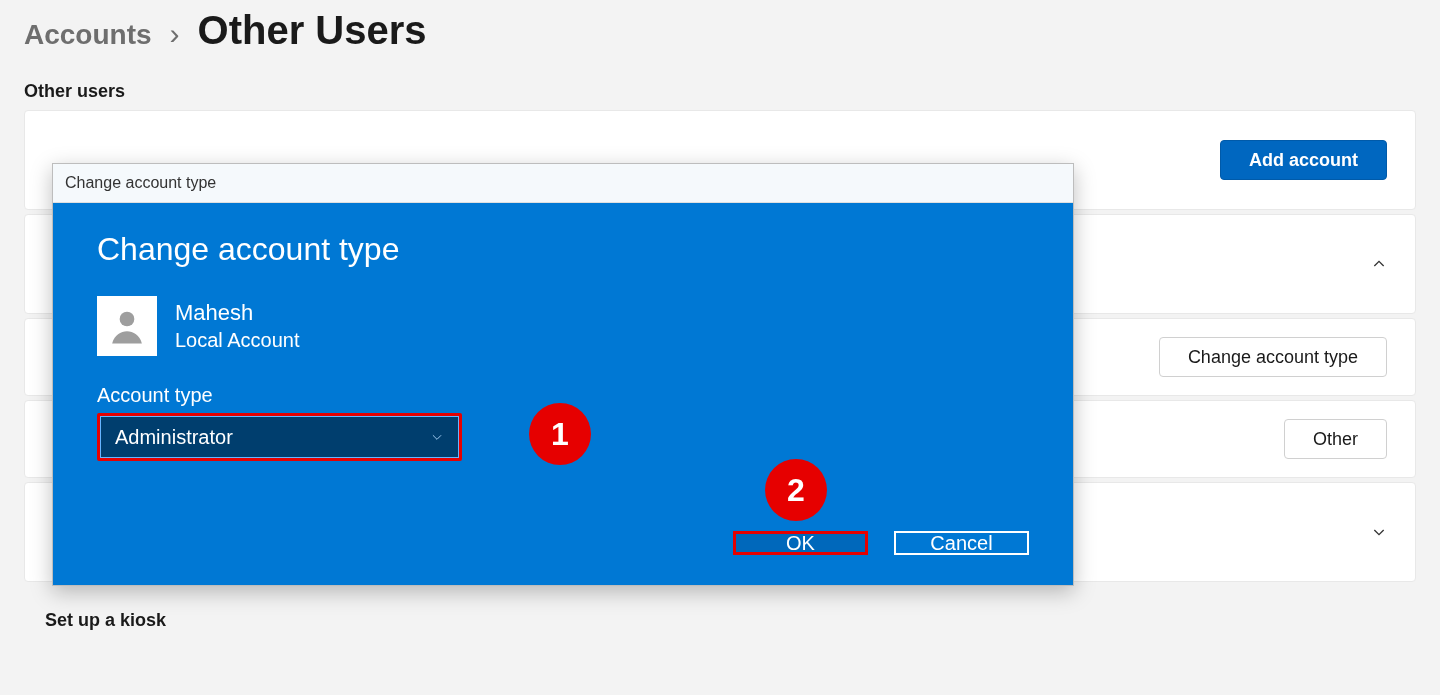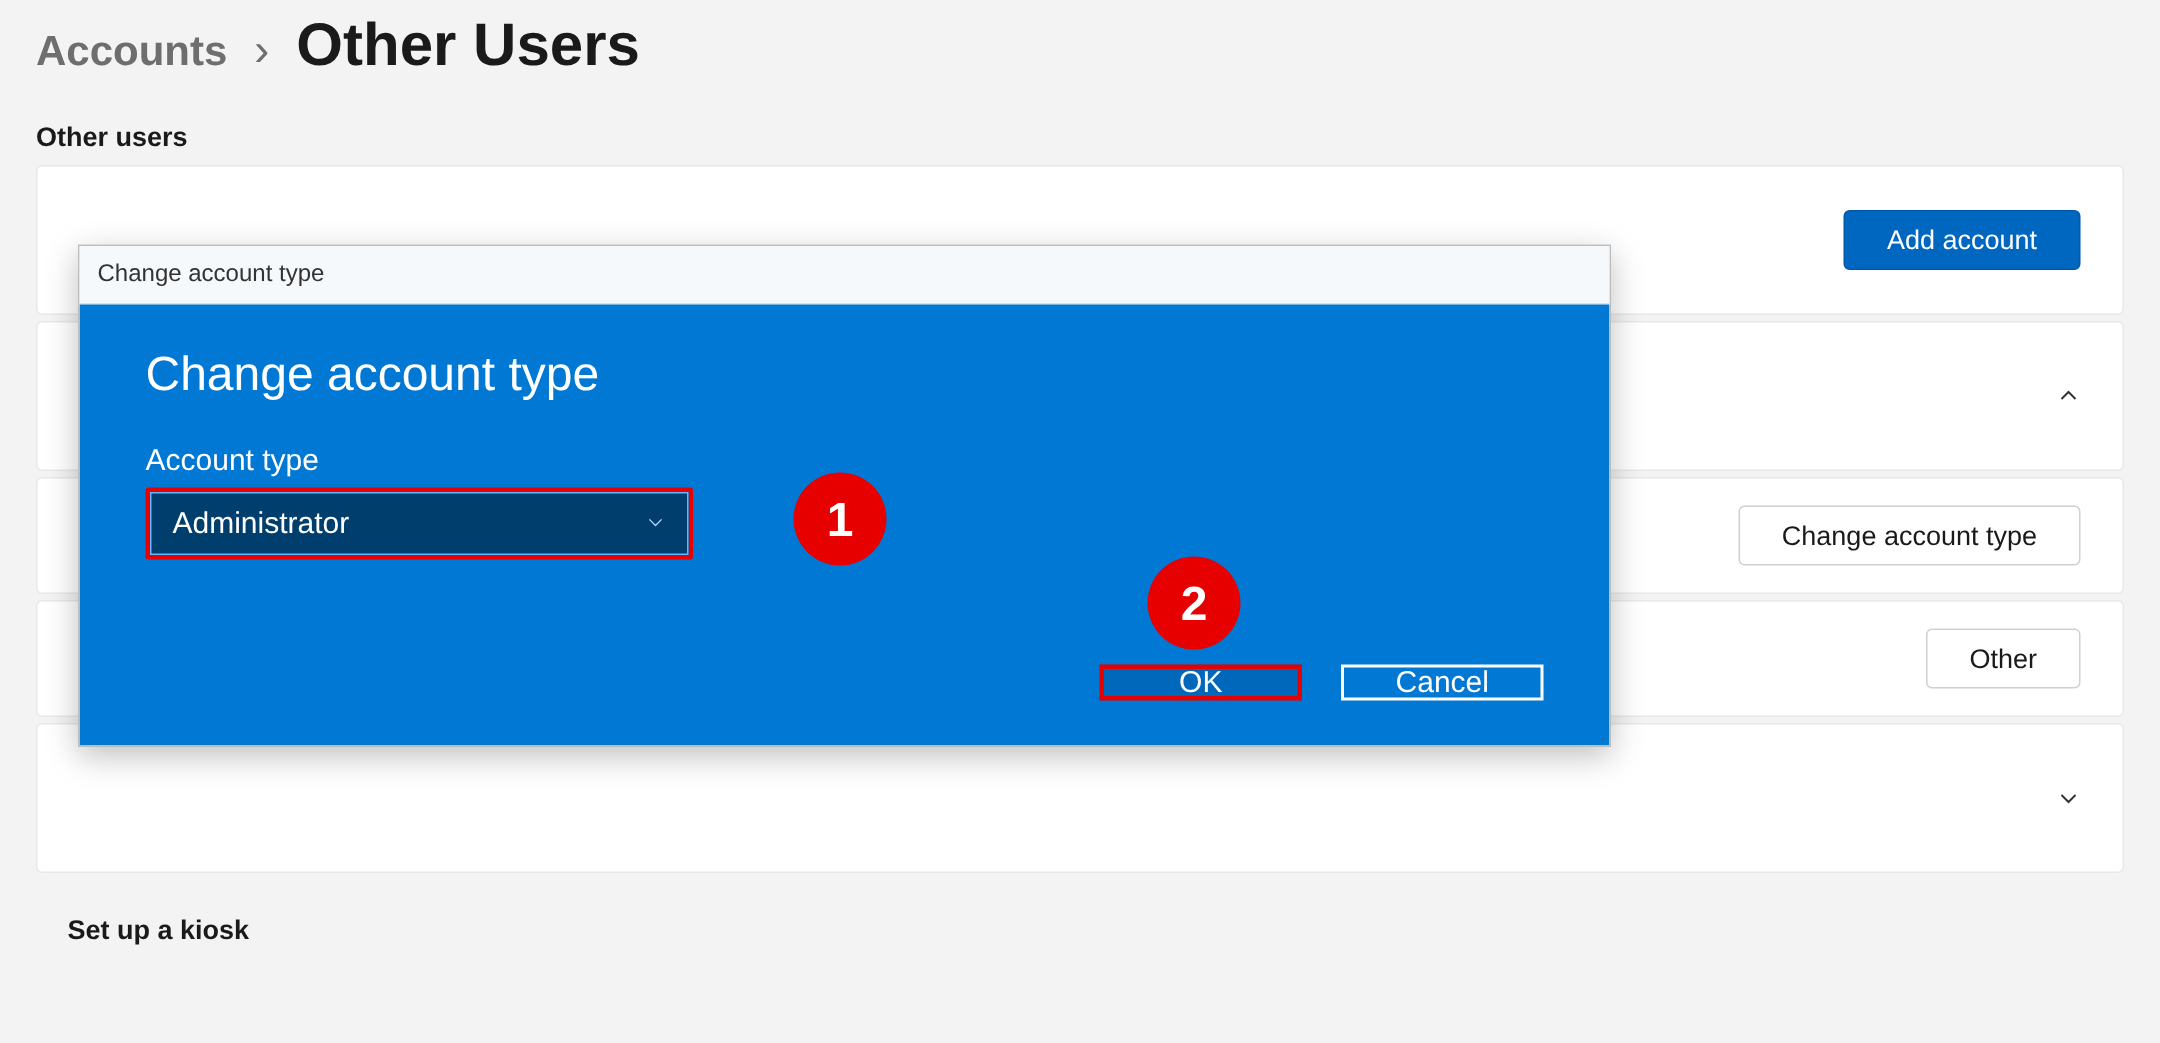--- a/index.html
+++ b/index.html
@@ -46,21 +46,21 @@
     border: 1px solid #d0d0d0;
     background: #ffffff;
     color: #1a1a1a;
     cursor: pointer;
     line-height: 1;
   }
   .btn.primary {
     background: #0067c0;
     border: 1px solid #005aa9;
     color: #fff;
-    font-weight: 400;
+    font-weight: 700;
     margin-left: 36px;
   }
 
   .kiosk-label { font-size: 18px; font-weight: 700; padding: 24px 24px 0 24px; margin-left: 21px; }
 
   
   .dialog {
     position: absolute;
     left: 52px;
     top: 163px;
@@ -196,20 +196,32 @@
 
 </div>
 
 <div class="kiosk-label">Set up a kiosk</div>
 
 <div class="dialog">
   <div class="dialog-titlebar">Change account type</div>
   <div class="dialog-body">
     <div class="dialog-heading">Change account type</div>
 
+    <div class="user-row">
+      <div class="avatar">
+        <svg viewBox="0 0 24 24">
+          <circle cx="12" cy="8" r="4.2" fill="#9e9e9e"></circle>
+          <path d="M3.5 22c1.2-4.8 5-7 8.5-7s7.3 2.2 8.5 7" fill="#9e9e9e"></path>
+        </svg>
+      </div>
+      <div class="user-texts">
+        <div class="uname">Mahesh</div>
+        <div class="utype">Local Account</div>
+      </div>
+    </div>
 
     <div class="field-label">Account type</div>
 
     <div style="position:relative; display:inline-block;">
       <div class="select-wrap">
         <div class="select">
           <span>Administrator</span>
           <span class="chev">
             <svg viewBox="0 0 24 24">
                 <polyline points="5 9 12 16 19 9"></polyline>

